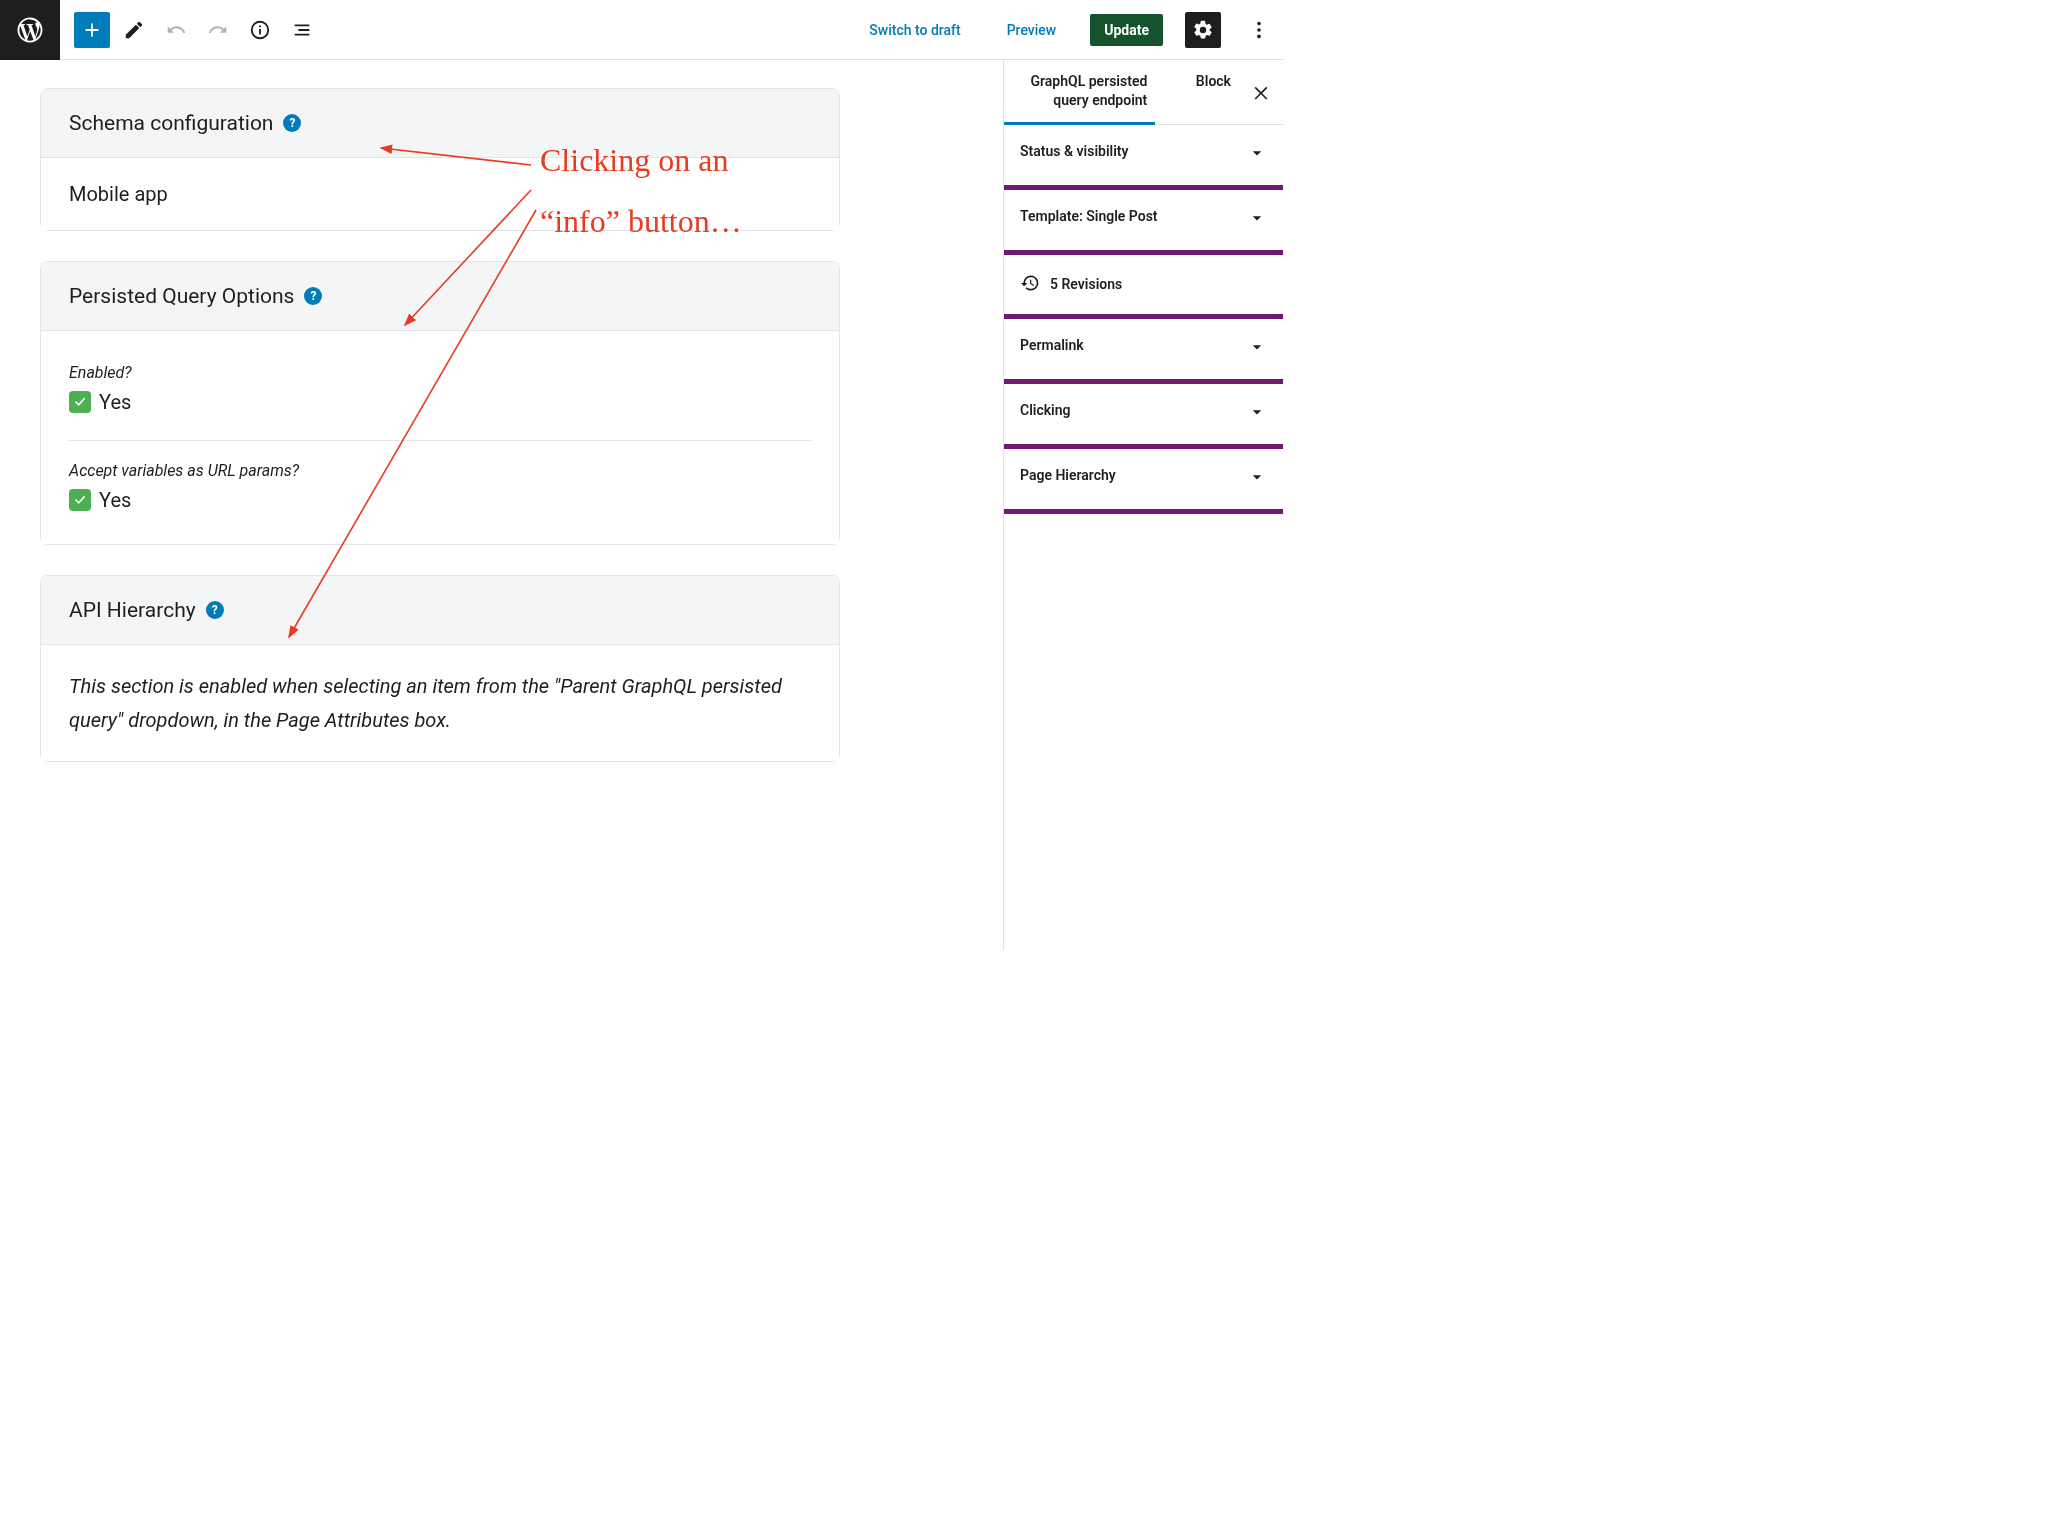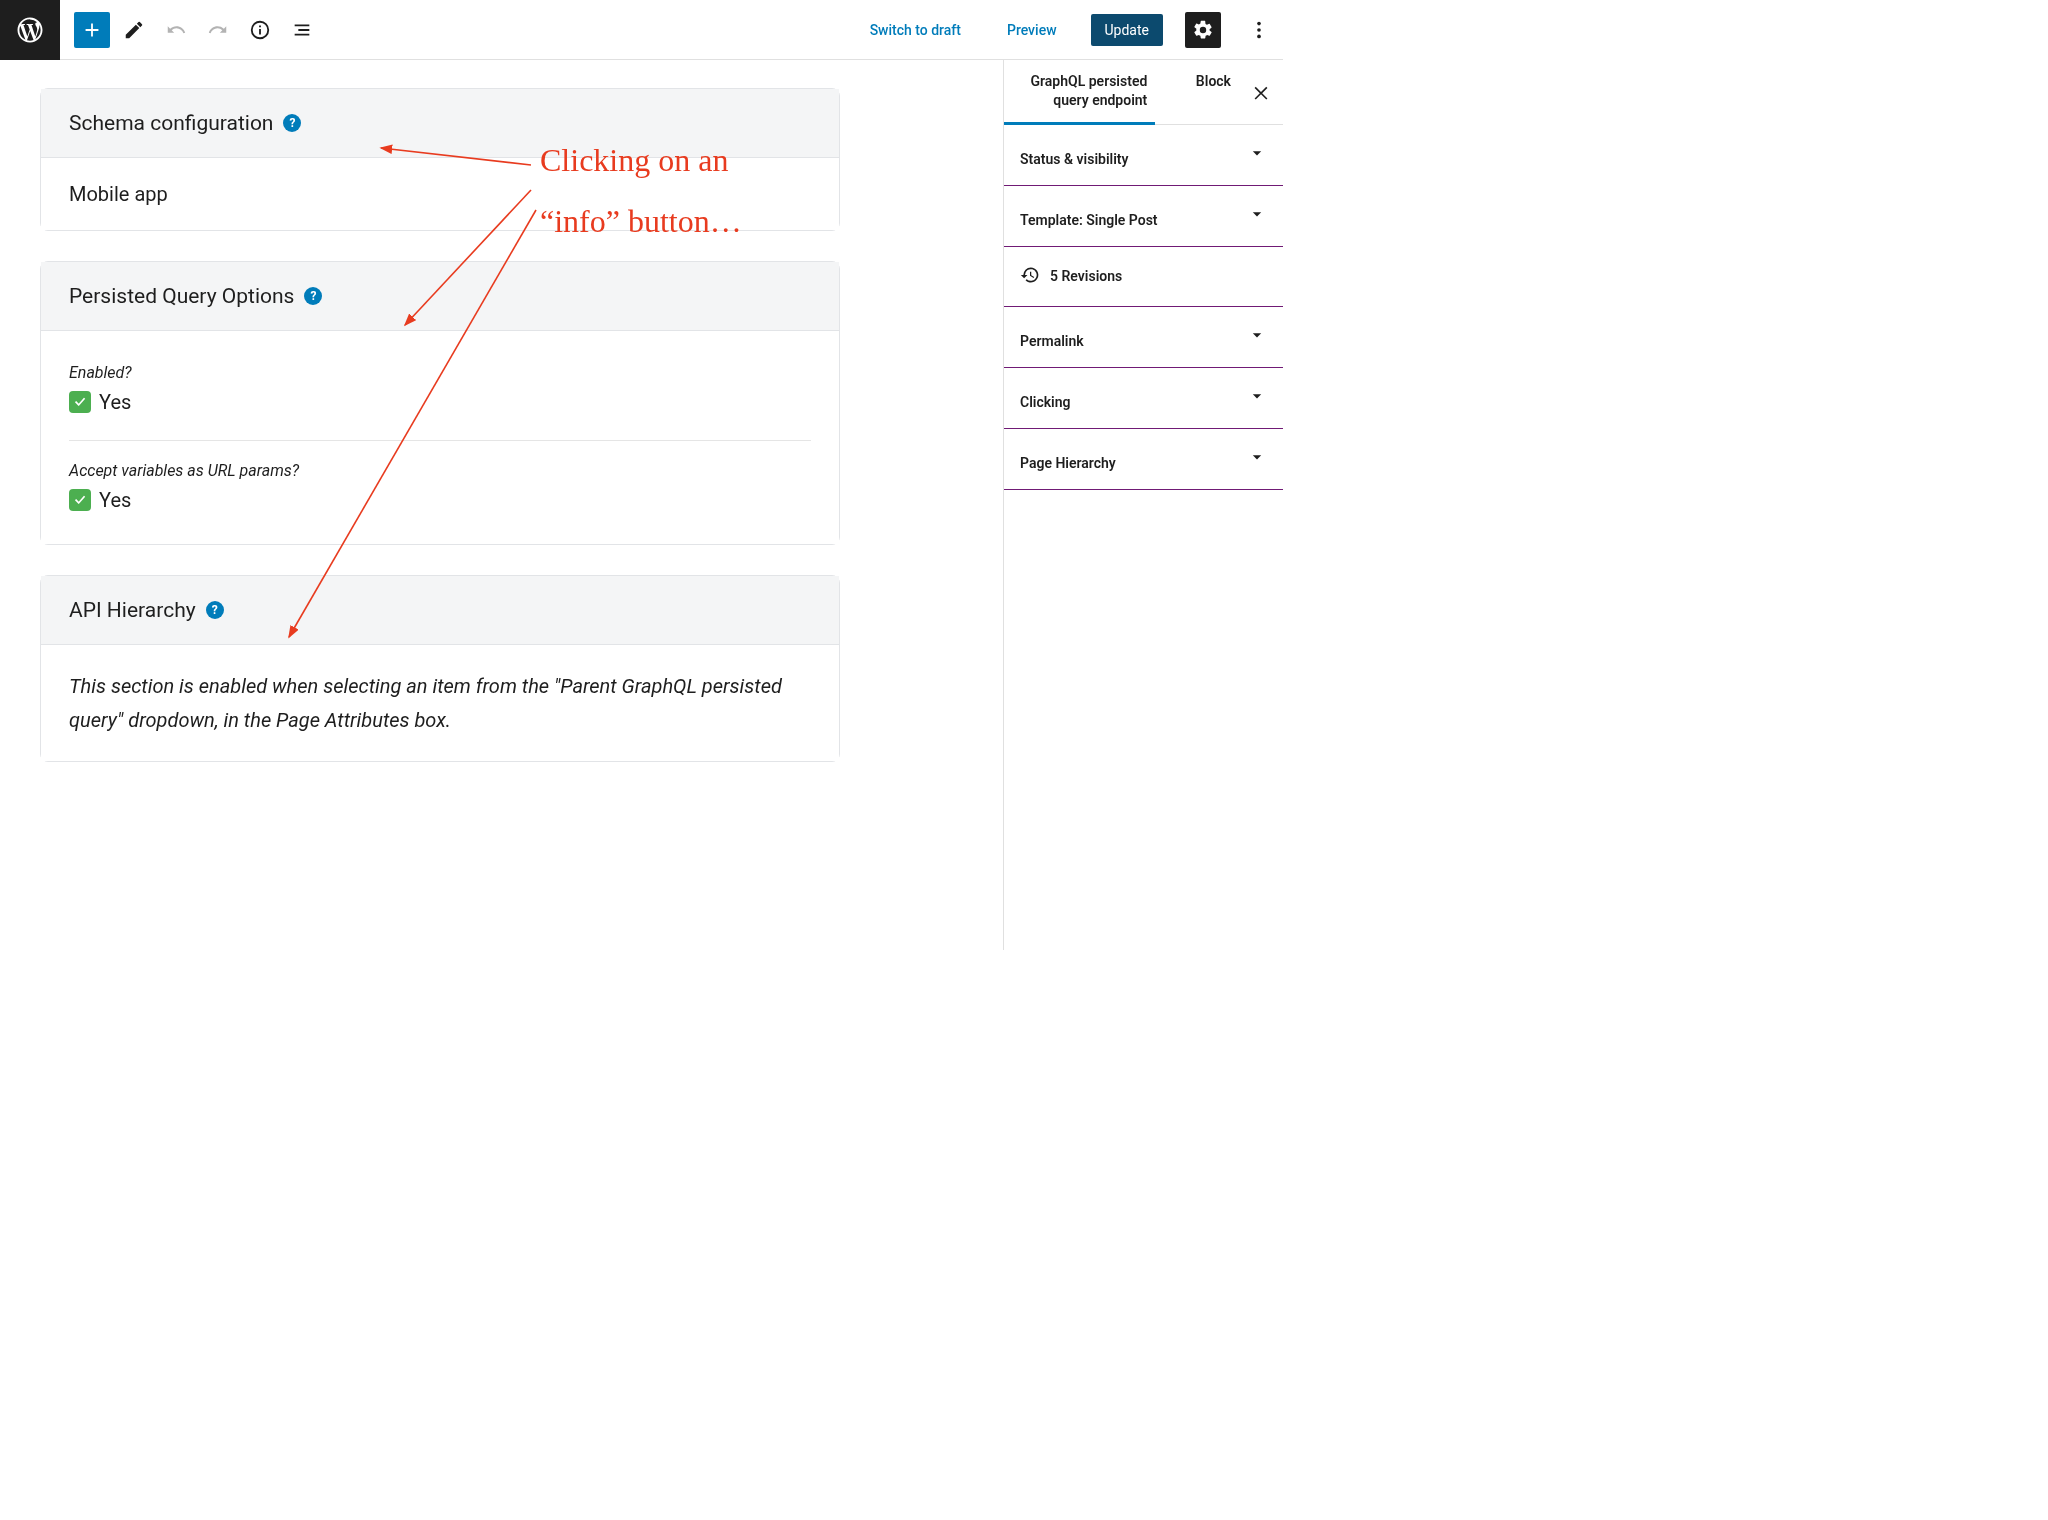--- a/index.html
+++ b/index.html
@@ -66,27 +66,27 @@
       height: 100%;
     }
     .tb-link {
       color: #007cba;
       font-size: 14px;
       padding: 8px 12px;
       cursor: pointer;
       font-weight: 500;
     }
     .tb-update {
-      background: #0c4a6e;
+      background: #14532d;
       color: #fff;
       font-size: 14px;
       padding: 8px 14px;
       border-radius: 2px;
       cursor: pointer;
-      font-weight: 400;
+      font-weight: 700;
     }
     .tb-settings {
       width: 36px;
       height: 36px;
       background: #1e1e1e;
       display: flex;
       align-items: center;
       justify-content: center;
       border-radius: 2px;
       cursor: pointer;
@@ -222,24 +222,24 @@
     .side-close {
       width: 44px;
       display: flex;
       align-items: center;
       justify-content: center;
       cursor: pointer;
     }
     .side-close svg { width: 20px; height: 20px; fill: #1e1e1e; }
 
     .side-panel {
-      border-bottom: 1px solid #701a75;
+      border-bottom: 5px solid #701a75;
       padding: 18px 16px;
       display: flex;
-      align-items: flex-end;
+      align-items: flex-start;
       justify-content: space-between;
       cursor: pointer;
     }
     .side-panel-title {
       font-size: 14px;
       font-weight: 600;
       color: #1e1e1e;
       display: flex;
       align-items: center;
       gap: 10px;

